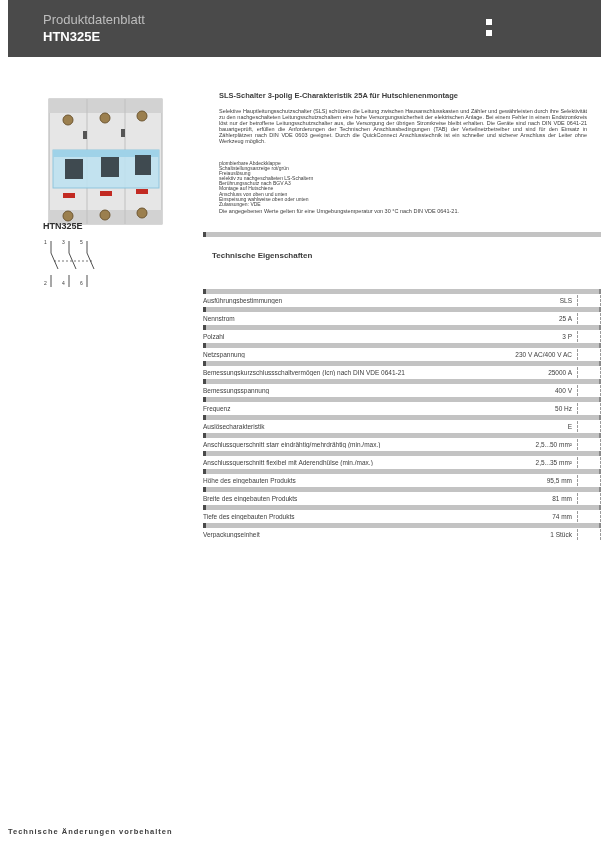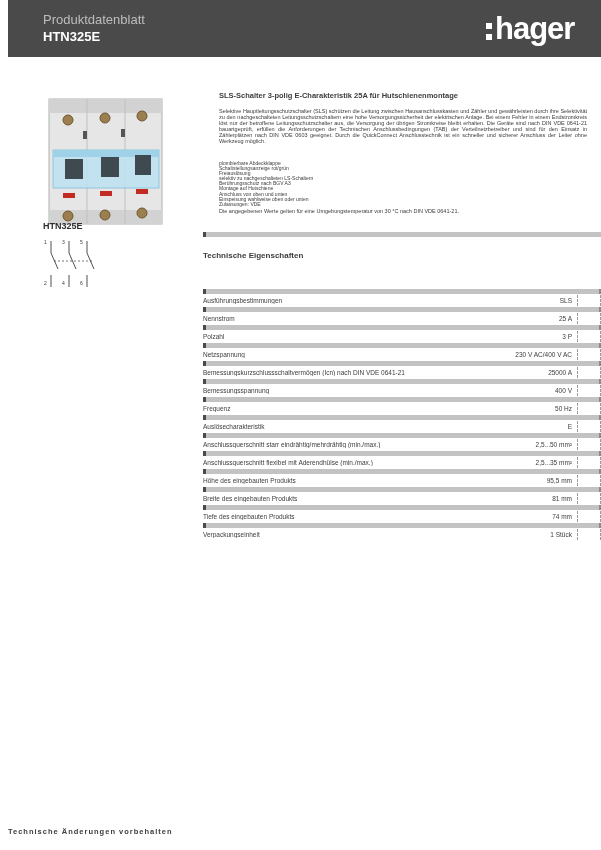--- a/index.html
+++ b/index.html
@@ -24,21 +24,21 @@
   .rcol{position:absolute;left:211px;width:398px;}
   .desc-title{top:92px;font-size:7.5px;font-weight:bold;line-height:1.15;width:300px;}
   .desc-paragraph{top:109px;font-size:5.5px;line-height:5.9px;width:368px;text-align:justify;}
   .desc-features{top:161px;font-size:5px;line-height:5.1px;}
   .desc-note{top:209px;font-size:5.5px;line-height:5.6px;width:240px;}
 
   
   .divider{position:absolute;left:195px;top:232px;width:398px;height:5px;background:#c3c3c3;}
   .divider .tick{position:absolute;left:0;top:0;width:3px;height:5px;background:#4a4a4a;}
 
-  .section-heading{position:absolute;left:195px;top:251px;font-size:8px;font-weight:bold;}
+  .section-heading{position:absolute;left:204px;top:251px;font-size:8px;font-weight:bold;}
 
   
   .spec-table{position:absolute;left:195px;top:289px;width:398px;}
   .sep{position:relative;height:5px;background:#c3c3c3;}
   .sep:before{content:"";position:absolute;left:0;top:0;width:3px;height:5px;background:#4a4a4a;}
   .sep:after{content:"";position:absolute;right:0;top:0;width:2px;height:5px;background:#8a8a8a;}
   .row{display:flex;align-items:center;height:13px;font-size:6.5px;}
   .lbl{flex:1;white-space:nowrap;overflow:hidden;}
   .val{white-space:nowrap;}
   .spacer{width:22px;height:11px;border-left:1px dashed #9a9a9a;border-right:1px dashed #9a9a9a;margin-left:5px;}
@@ -53,21 +53,20 @@
 <div class="page">
 
   <div class="header">
     <div class="doc-type">Produktdatenblatt</div>
     <div class="product-id">HTN325E</div>
     <div class="logo">
       <span class="logo-dots">
           <i></i>
           <i></i>
         </span>
-      <span class="logo-text">hager</span>
     </div>
   </div>
 
   <div class="product-image">
     <svg width="125" height="133" viewBox="0 0 125 133">
       <rect x="6" y="4" width="113" height="125" fill="#e6e6e6" stroke="#b0b0b0"></rect>
       <rect x="6" y="4" width="113" height="14" fill="#d2d2d2"></rect>
       <rect x="6" y="115" width="113" height="14" fill="#d2d2d2"></rect>
 
       <line x1="44" y1="4" x2="44" y2="129" stroke="#c0c0c0"></line>

